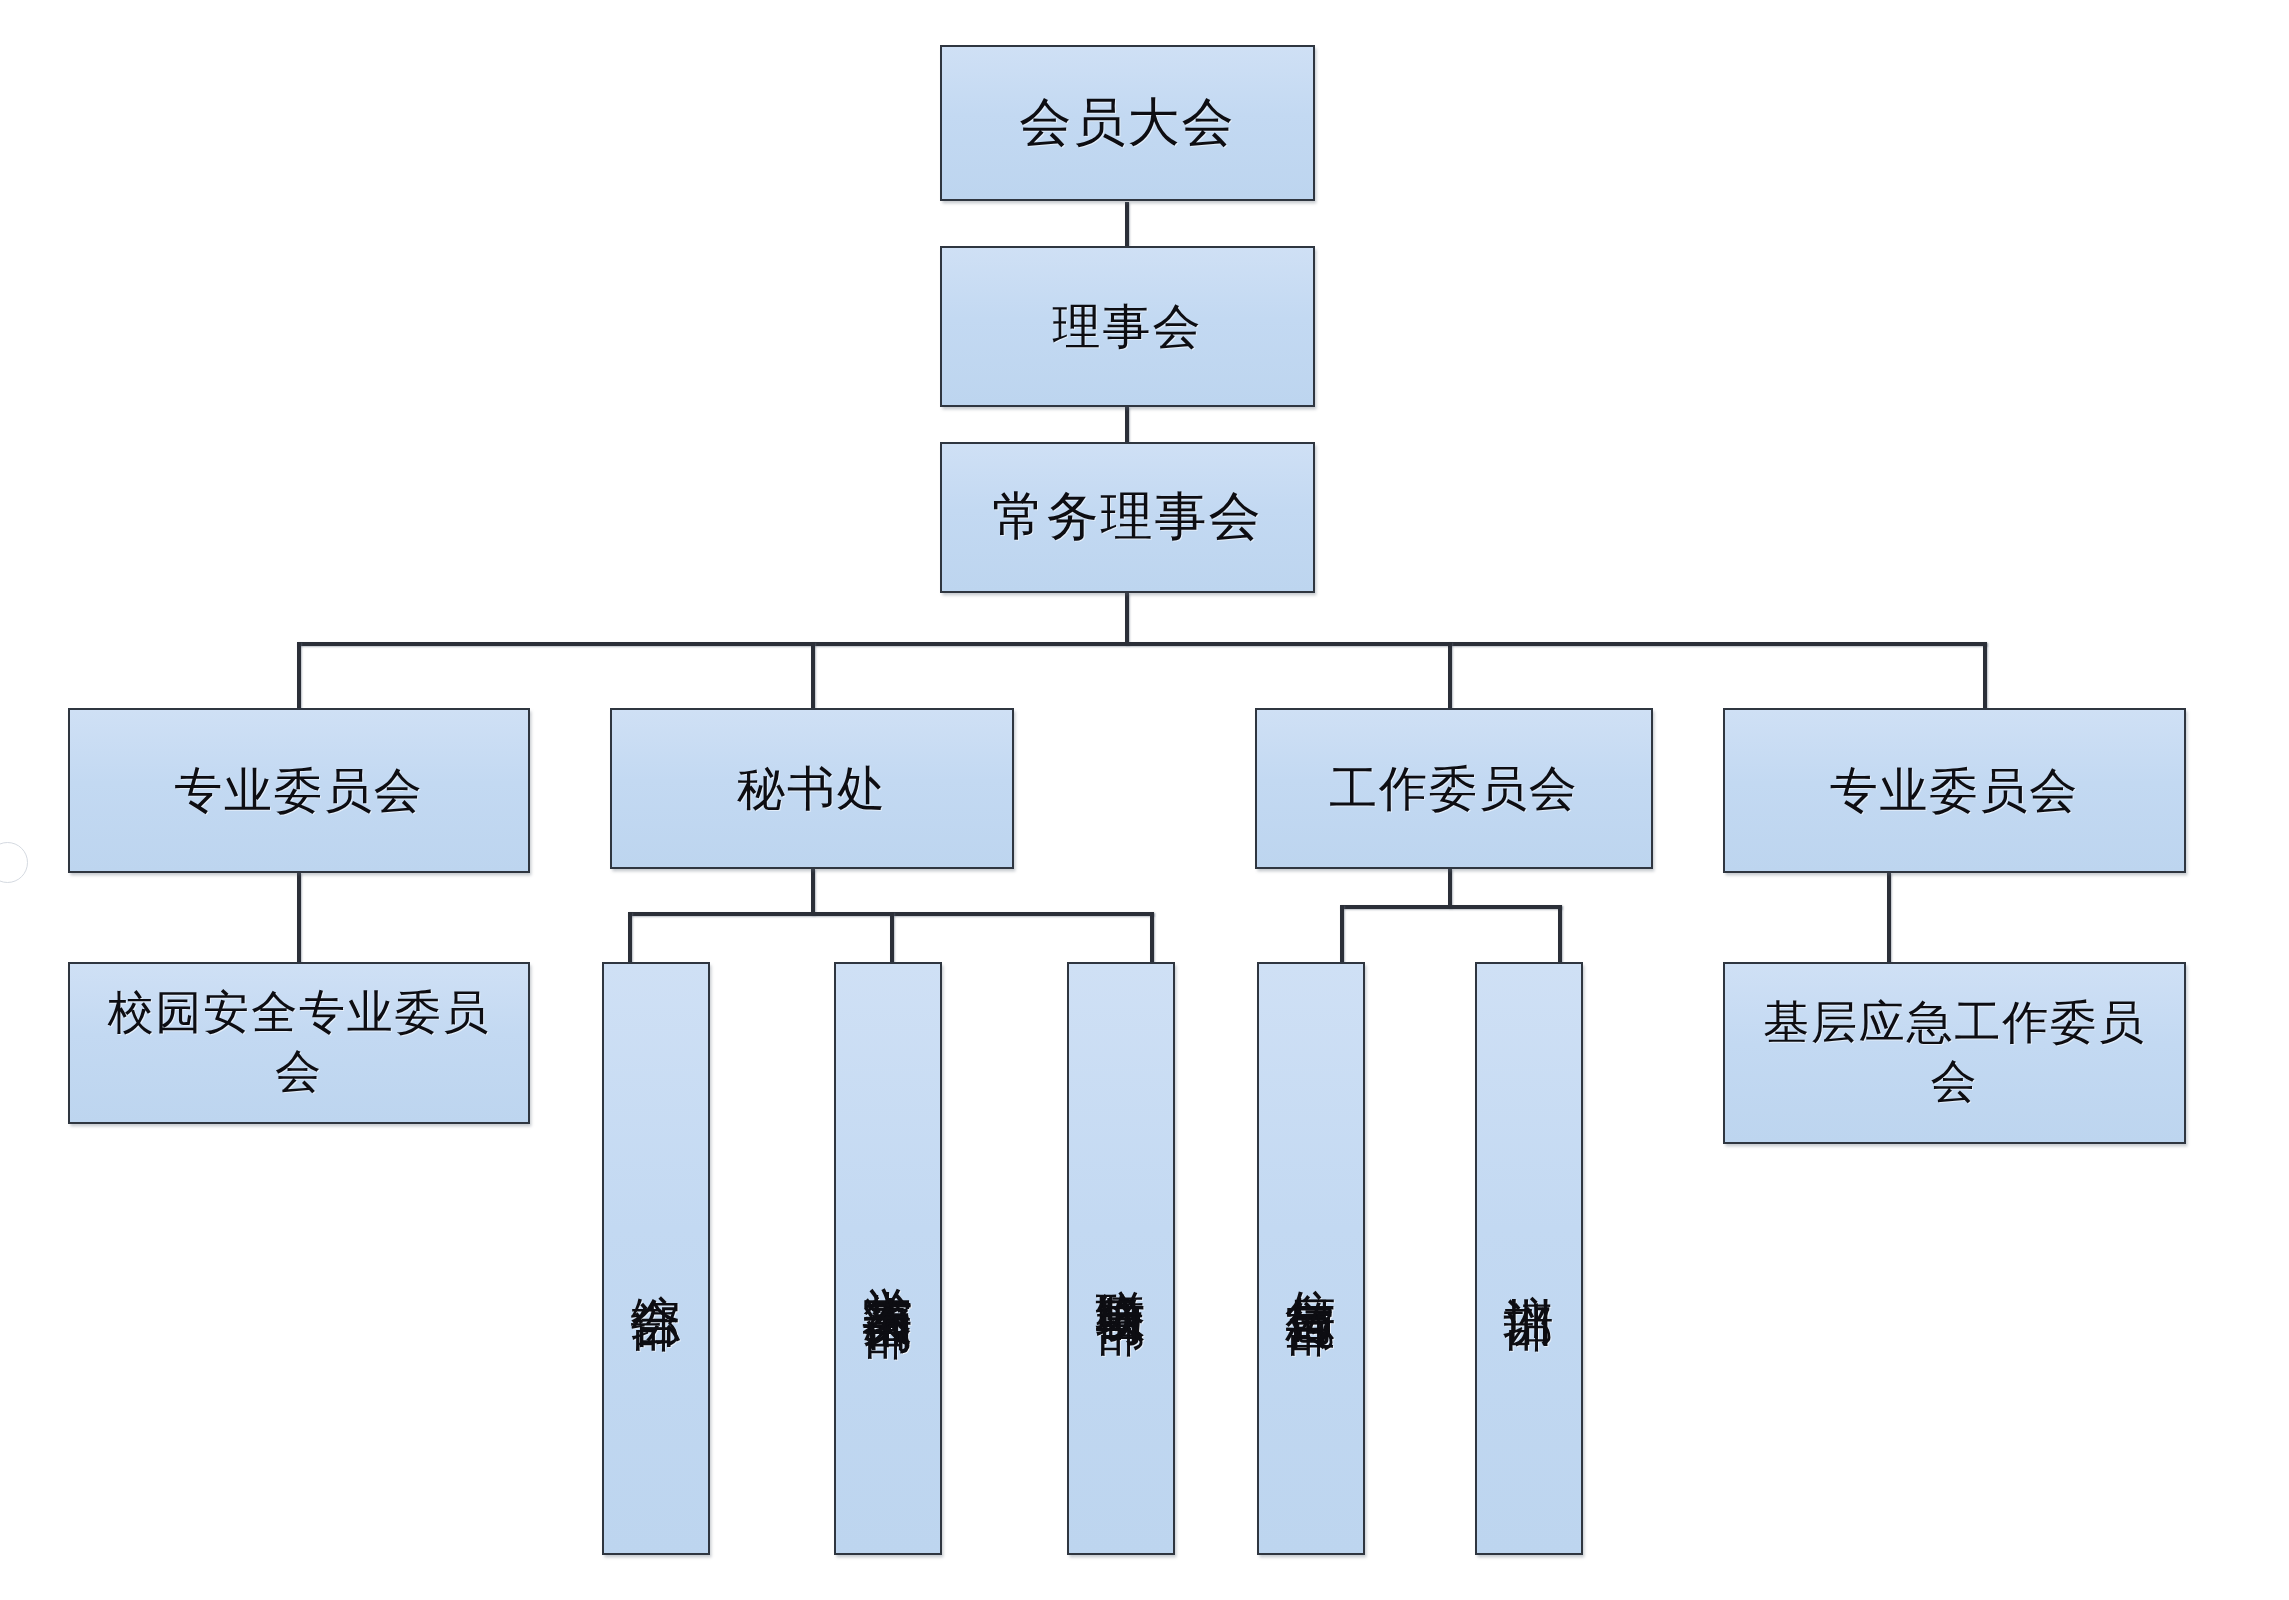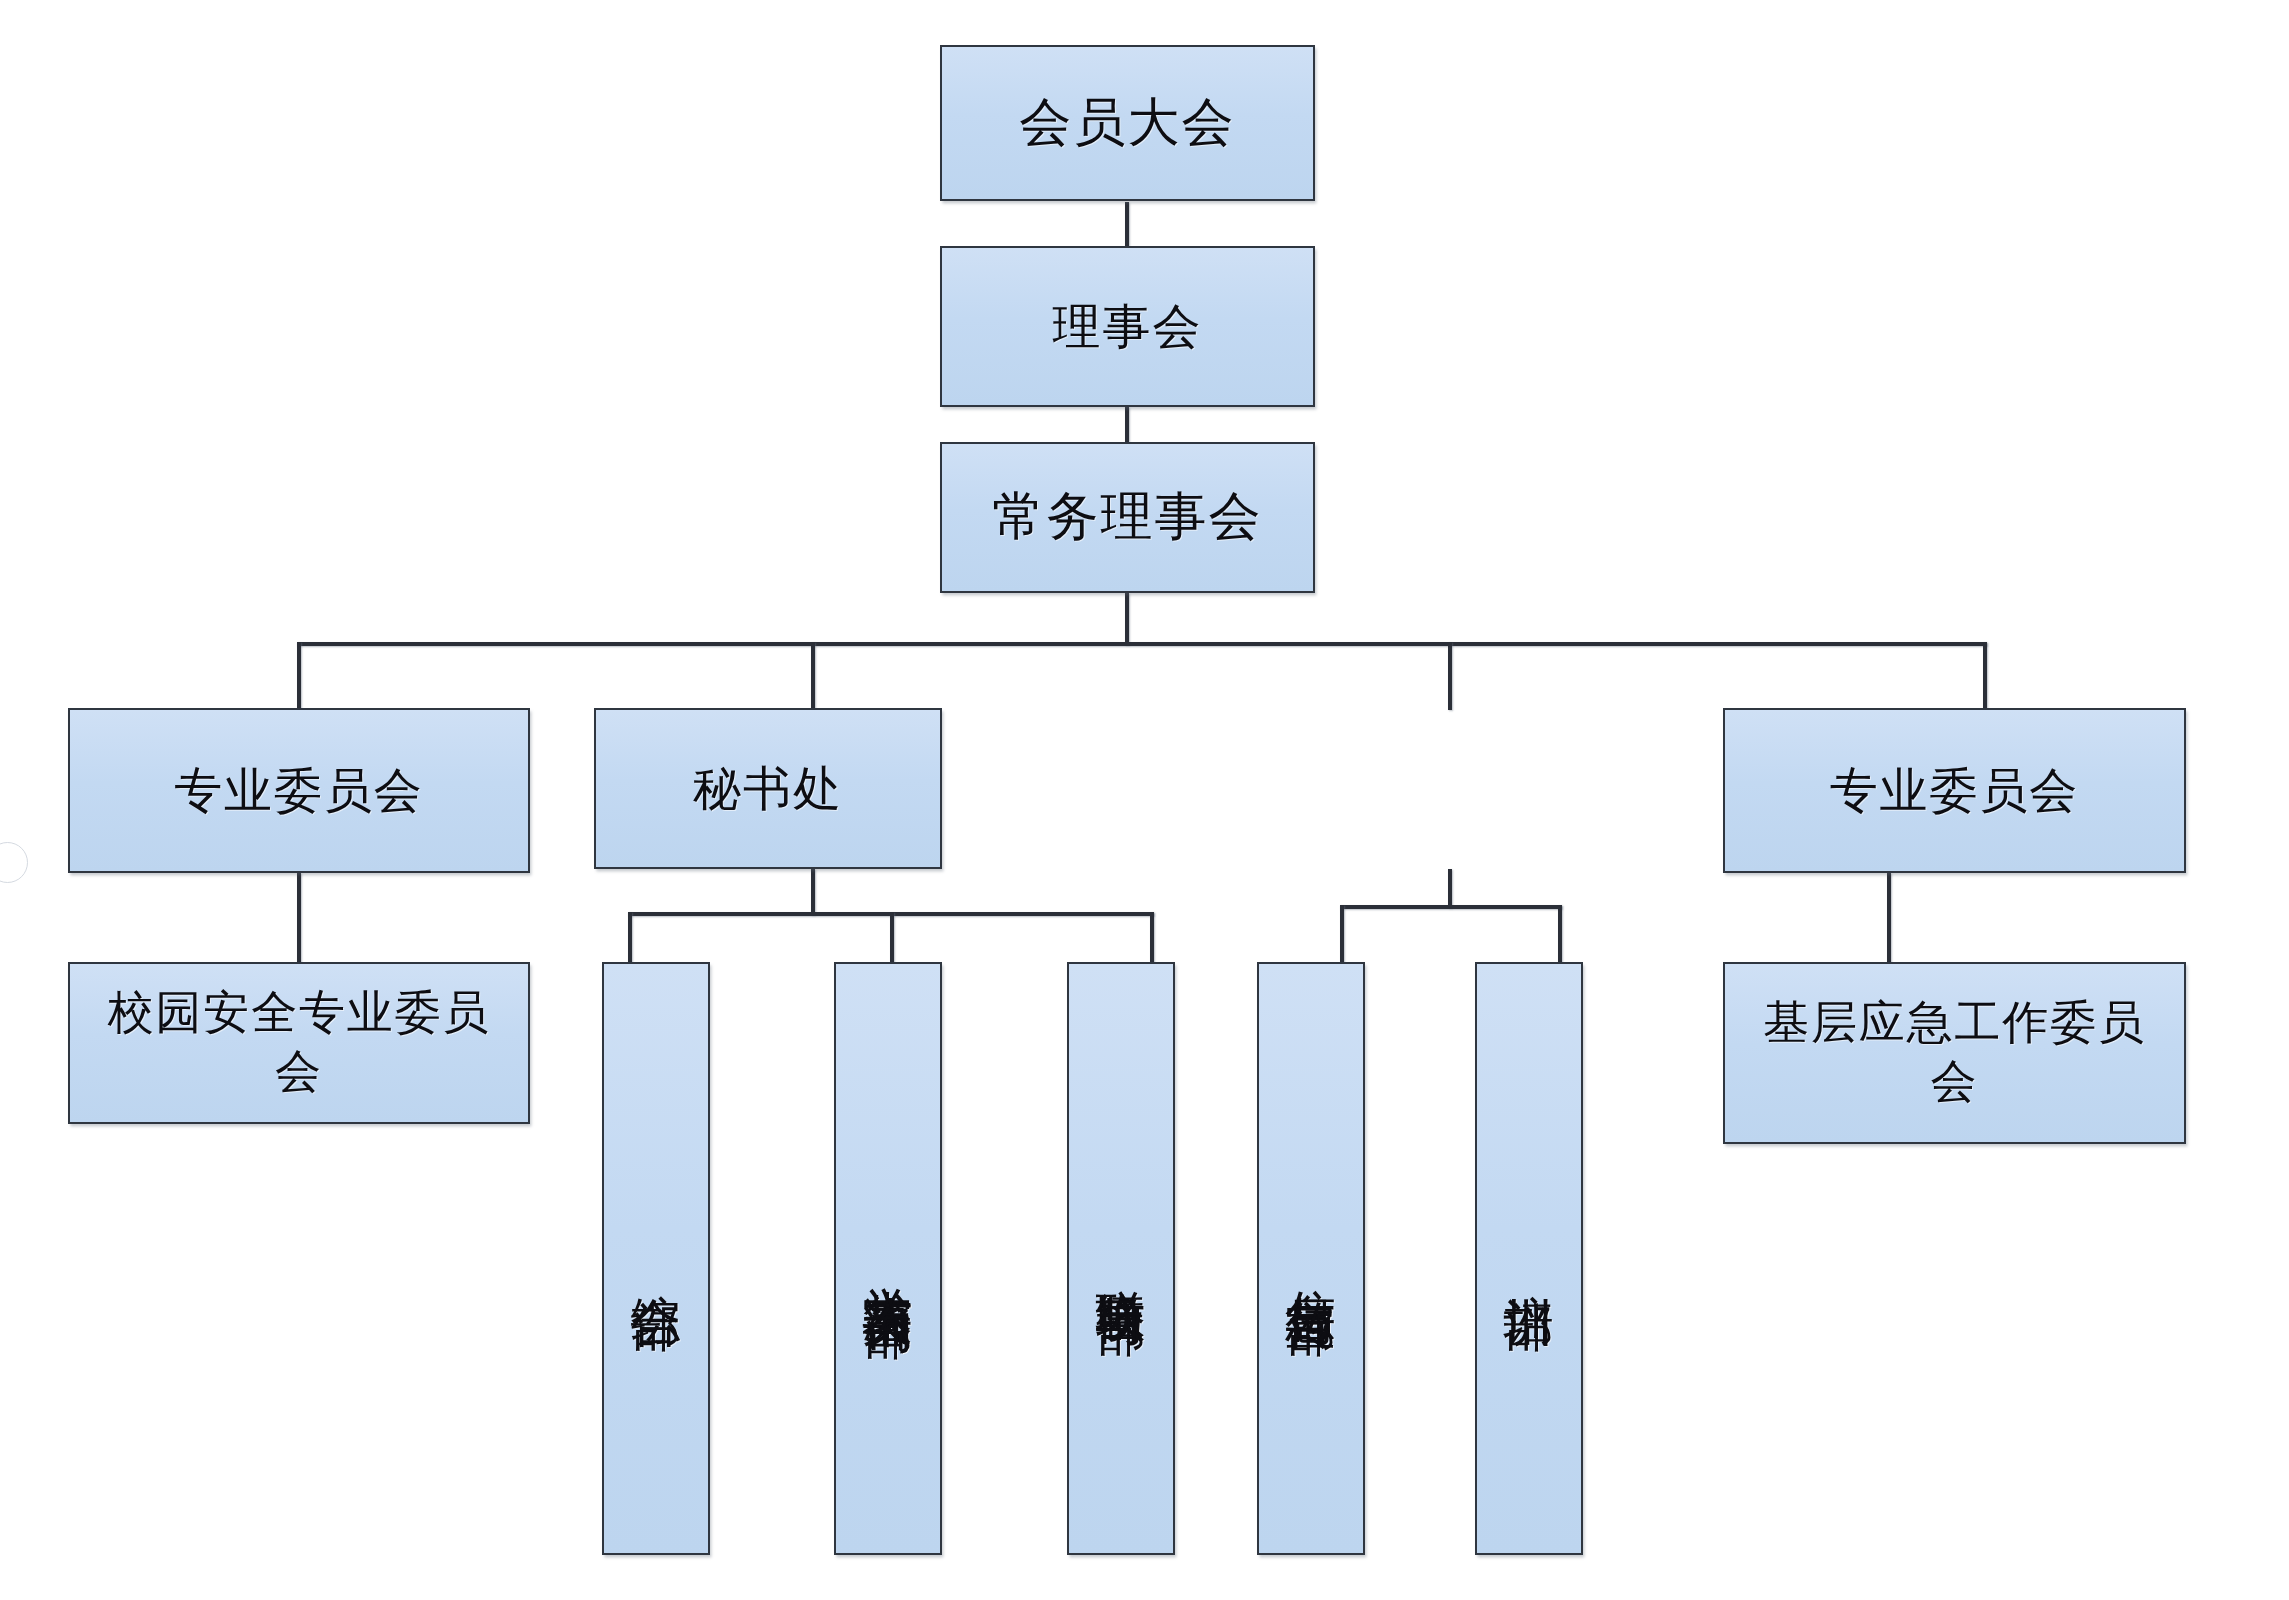--- a/index.html
+++ b/index.html
@@ -120,24 +120,27 @@
   </div>
 
   <div class="node fs-lvl2" style="left:940px; top:246px; width:375px; height:161px;">
     <span class="label">理事会</span>
   </div>
 
   <div class="node fs-lvl2" style="left:68px; top:708px; width:462px; height:165px;">
     <span class="label">专业委员会</span>
   </div>
 
-  <div class="node fs-lvl2" style="left:594px; top:708px; width:348px; height:161px;">
+  <div class="node fs-lvl2" style="left:610px; top:708px; width:404px; height:161px;">
     <span class="label">秘书处</span>
   </div>
 
+  <div class="node fs-lvl2" style="left:1255px; top:708px; width:398px; height:161px;">
+    <span class="label">工作委员会</span>
+  </div>
 
   <div class="node fs-lvl2" style="left:1723px; top:708px; width:463px; height:165px;">
     <span class="label">专业委员会</span>
   </div>
 
   <div class="node fs-leaf" style="left:68px; top:962px; width:462px; height:162px;">
     <span class="label" style="max-width:386px;">校园安全专业委员会</span>
   </div>
 
   <div class="node fs-leaf" style="left:1723px; top:962px; width:463px; height:182px;">

